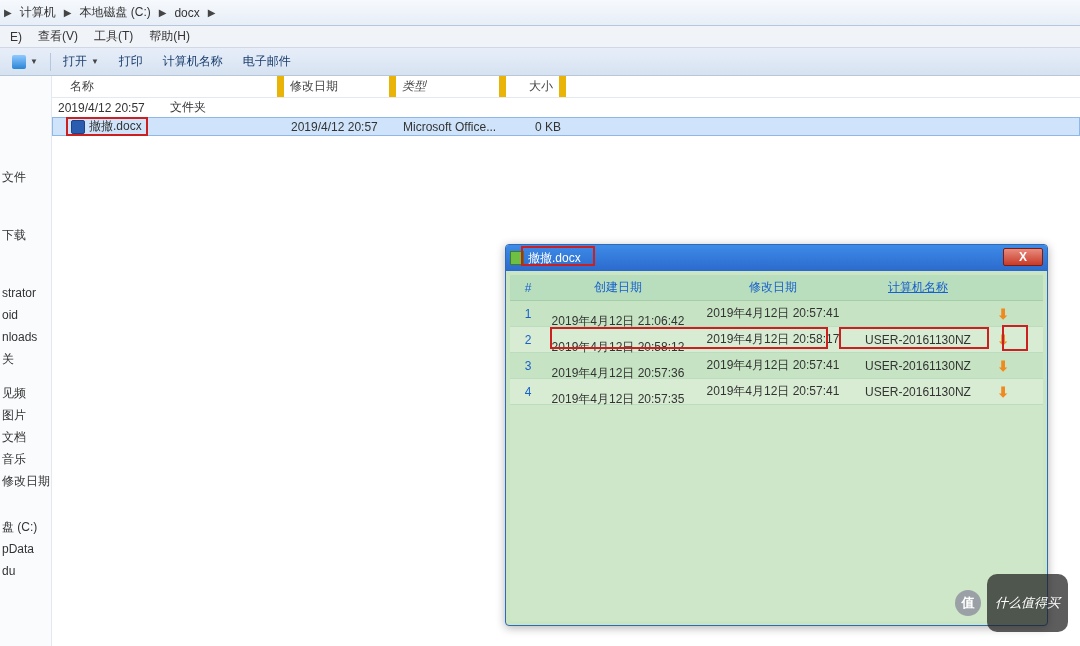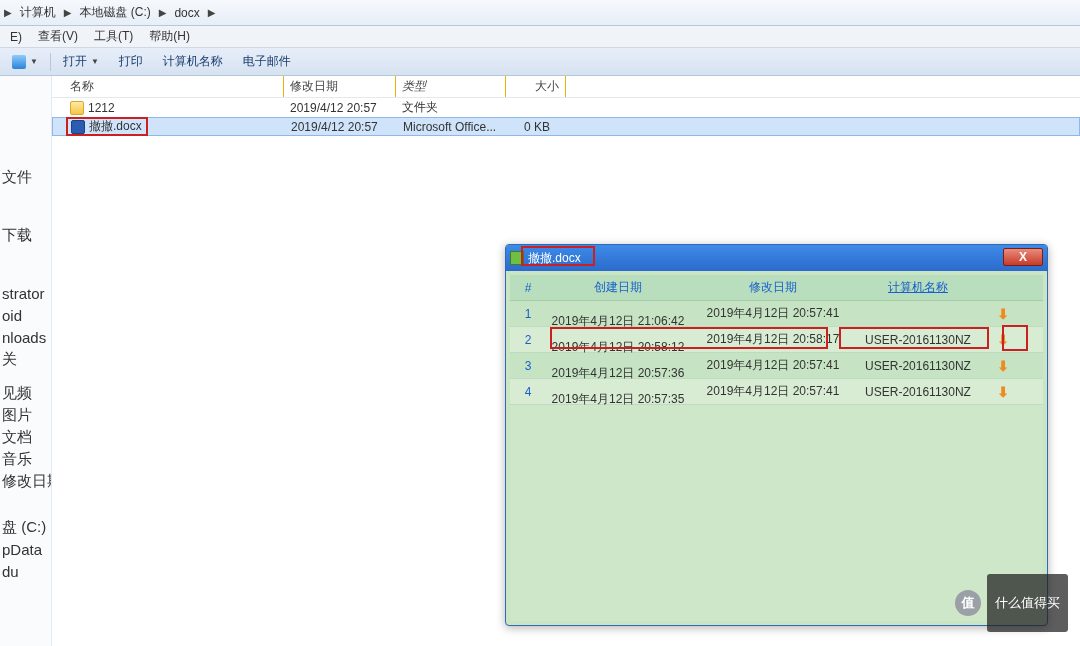--- a/index.html
+++ b/index.html
@@ -26,38 +26,38 @@
     .tb-item { padding: 2px 10px; cursor: pointer; color: #1a3e6e; display: flex; align-items: center; gap: 4px; }
     .tb-sep { width: 1px; height: 18px; background: #b6c7db; margin: 0 2px; }
     .organize-icon { width: 14px; height: 14px; display: inline-block;
       background: linear-gradient(#8fc9ff,#2a84d6); border-radius: 2px; }
     .dropdown-triangle { font-size: 8px; color: #444; }
 
     
     .body-area { display: flex; height: calc(100% - 76px); }
     .sidebar { width: 52px; border-right: 1px solid #e4e8ef; background: #fafbfd;
       padding-top: 6px; color: #333; }
-    .sidebar .sb-item { height: 22px; display: flex; align-items: center; padding-left: 2px; font-size: 15px; white-space: nowrap; overflow: hidden; cursor: pointer;}
+    .sidebar .sb-item { height: 22px; display: flex; align-items: center; padding-left: 2px; font-size: 12px; white-space: nowrap; overflow: hidden; cursor: pointer;}
     .sidebar .sb-gap { height: 12px; }
 
     .file-area { flex: 1; position: relative; }
     .file-header { height: 22px; border-bottom: 1px solid #e4e8ef; display: flex; align-items: center; color: #444; }
-    .fh-col { padding: 0 6px; border-right: 1px solid #eab308; height: 100%; display: flex; align-items: center; }
+    .fh-col { padding: 0 6px; border-right: 7px solid #eab308; height: 100%; display: flex; align-items: center; }
     .col-name { width: 232px; padding-left: 18px; }
     .col-date { width: 112px; }
     .col-type { width: 110px; font-style: italic; }
     .col-size { width: 60px; text-align: center; justify-content: flex-end; }
 
     .file-row { height: 19px; display: flex; align-items: center; }
     .file-row.selected { background: #cfe4fb; border: 1px solid #8fb8e6; }
     .fc { padding: 0 6px; }
     .fc.name { width: 232px; display: flex; align-items: center; gap: 4px; padding-left: 18px;}
     .fc.date { width: 112px; }
     .fc.type { width: 110px; }
-    .fc.size { width: 60px; text-align: center; }
+    .fc.size { width: 60px; text-align: right; }
     .file-ico { width: 14px; height: 14px; display: inline-block; border-radius: 2px; }
     .ico-folder { background: linear-gradient(#ffe9a6,#f5c543); border:1px solid #d6a72a; }
     .ico-docx { background: #2a5db0; border:1px solid #1c4385; }
 
     .red-box { border: 2px solid #cc1f1f; position: absolute; pointer-events: none; }
 
     
     .dialog { position: absolute; left: 505px; top: 244px; width: 543px; height: 382px;
       background: #c9e5c4; border: 1px solid #2f6ab8; border-radius: 4px;
       box-shadow: 0 2px 10px rgba(0,0,0,0.3); overflow: hidden;
@@ -86,21 +86,21 @@
     .vr-cdate { width: 160px; margin-top: 15px; }
     .vr-mdate { width: 150px; }
     .vr-pc { width: 140px; }
     .vr-dl { width: 30px; display: flex; align-items:center; justify-content:center;}
     .dl-arrow { color: #f08a1f; font-size: 14px; font-weight: bold;}
 
     
     .watermark { position: absolute; right: 12px; bottom: 14px; display: flex; align-items: center; gap: 6px; }
     .wm-circle { width: 26px; height: 26px; border-radius: 50%; background: #9aa0a6; color: #fff;
       display: flex; align-items: center; justify-content: center; font-size: 13px; font-weight: bold;}
-    .wm-text { background: rgba(30,30,30,0.72); color: #fff; padding: 20px 8px; border-radius: 3px; font-size: 13px;}
+    .wm-text { background: rgba(30,30,30,0.72); color: #fff; padding: 20px 8px; border-radius: 10px; font-size: 13px; font-style: italic;}
   </style>
 </head>
 <body>
 
 <div class="breadcrumb-row">
   <span class="bc-sep">▶</span>
   <span class="bc-item">计算机</span>
   <span class="bc-sep">▶</span>
   <span class="bc-item">本地磁盘 (C:)</span>
   <span class="bc-sep">▶</span>
@@ -167,24 +167,20 @@
 
   <div class="file-area">
     <div class="file-header">
       <div class="fh-col col-name">名称</div>
       <div class="fh-col col-date">修改日期</div>
       <div class="fh-col col-type">类型</div>
       <div class="fh-col col-size">大小</div>
     </div>
 
     <div class="file-row">
-      <div class="fc name">
-        <span class="file-ico ico-folder"></span>
-        <span>1212</span>
-      </div>
       <div class="fc date">2019/4/12 20:57</div>
       <div class="fc type">文件夹</div>
       <div class="fc size"></div>
     </div>
 
     <div class="file-row selected">
       <div class="fc name">
         <span class="file-ico ico-docx"></span>
         <span>撤撤.docx</span>
       </div>

